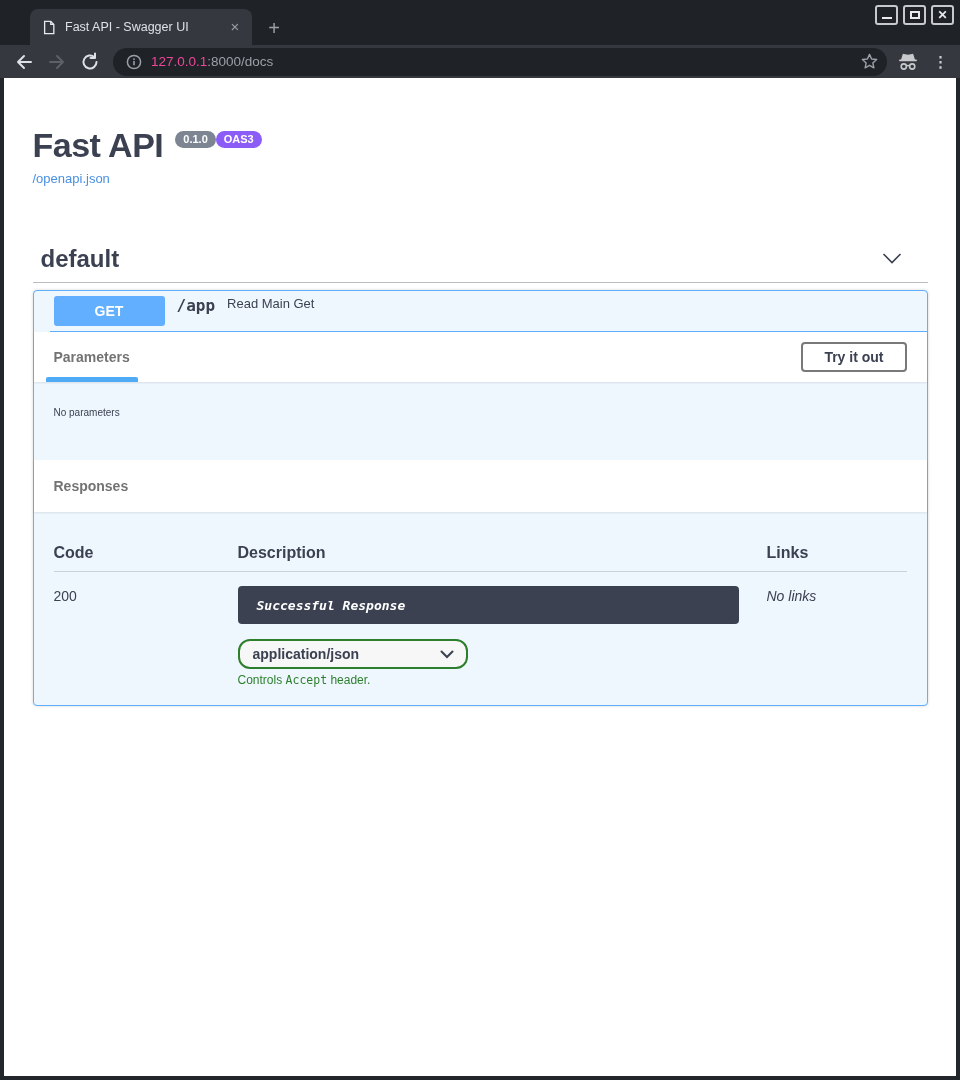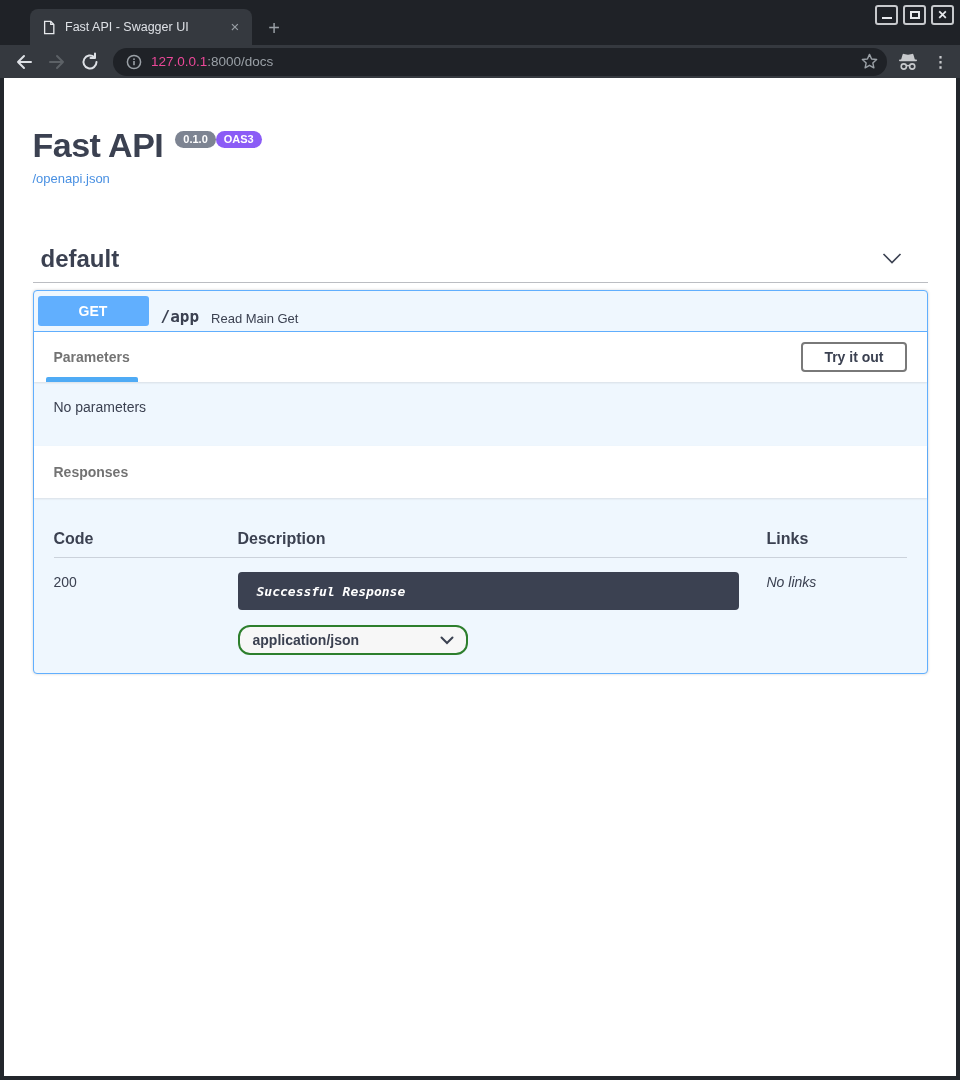--- a/index.html
+++ b/index.html
@@ -39,38 +39,38 @@
   .badge-version { background:#7d8492; }
   .badge-oas { background:#8b5cf6; }
   .spec-link { display:inline-block; margin-top:9px; color:#4990e2; font-size:13px; text-decoration:none; }
 
   .section-head { display:flex; align-items:center; justify-content:space-between; margin-top:58px; padding:0 26px 0 8px; }
   .section-head h3 { font-size:24px; font-weight:600; color:#3b4151; }
   .section-hr { border:none; border-bottom:1px solid rgba(59,65,81,.35); margin-top:9px; }
 
   .opblock { margin-top:7px; border:1px solid #61affe; border-radius:4px; background:#eff7fe;
              box-shadow:0 0 3px rgba(0,0,0,.18); }
-  .op-summary { display:flex; align-items:flex-end; padding:5px 5px 5px 4px; border-bottom:1px solid #61affe; }
+  .op-summary { display:flex; align-items:flex-start; padding:5px 5px 5px 4px; border-bottom:1px solid #61affe;margin-left:16px; }
   .method-btn { width:111px; height:30px; background:#61affe; border:none; border-radius:3px; color:#fff;
                 font-size:14px; font-weight:700; font-family:"Liberation Sans",sans-serif; text-align:center; }
   .op-path { font-family:"DejaVu Sans Mono", monospace; font-size:16px; font-weight:600; color:#3b4151; margin-left:12px; }
   .op-summary-text { font-size:13px; color:#3b4151; margin-left:12px; }
 
   .sec-bar { background:#fff; display:flex; align-items:center; justify-content:space-between;
              padding:0 20px; box-shadow:0 1px 2px rgba(0,0,0,.1); position:relative; }
   .sec-bar.params { height:50px; }
   .sec-bar.resp { height:52px; }
   .sec-label { font-size:14px; font-weight:700; color:#737373; }
   .param-tab { position:relative; height:50px; display:flex; align-items:center; padding:0 8px; margin-left:-8px; }
   .param-tab::after { content:""; position:absolute; left:0; right:0; bottom:0; height:5px; background:#4fabf5; border-radius:2px 2px 0 0; }
   .tryout-btn { background:#fff; border:2px solid #797979; border-radius:4px; color:#3b4151;
                 font-size:14px; font-weight:600; font-family:"Liberation Sans",sans-serif;
                 padding:0 21px; height:30px; }
 
-  .params-body { height:64px; padding:17px 20px; font-size:14px; color:#3b4151; }
+  .params-body { height:78px; padding:25px 20px; font-size:10px; color:#3b4151; }
 
   .resp-body { padding:0 20px 18px; }
   .resp-grid { display:grid; grid-template-columns:184px 529px 1fr; }
   .resp-headrow { padding:32px 0 9px; border-bottom:1px solid rgba(59,65,81,.2); }
   .col-h { font-size:16px; font-weight:700; color:#3b4151; }
   .resp-datarow { padding-top:14px; }
   .resp-code { font-size:14px; padding-top:2px; }
   .resp-desc-box { width:501px; background:#3b4151; border-radius:4px; padding:10px 19px; }
   .resp-desc-box span { font-family:"DejaVu Sans Mono", monospace; font-style:italic; font-weight:700;
                         font-size:13px; color:#fff; }
@@ -200,20 +200,21 @@
             </div>
             <span class="resp-links">No links</span>
           </div>
           <div class="media-row">
             <div class="media-select">
               <span>application/json</span>
               <svg width="14" height="9" viewBox="0 0 14 9">
                 <path d="M1.5 1.5 L7 7 L12.5 1.5" fill="none" stroke="#3b4151" stroke-width="2" stroke-linecap="round"></path>
               </svg>
             </div>
+            <div class="media-note"><span>Controls </span><code>Accept</code><span> header.</span></div>
           </div>
         </div>
 
       </div>
 
     </div>
   </div>
 
 </div>
 

